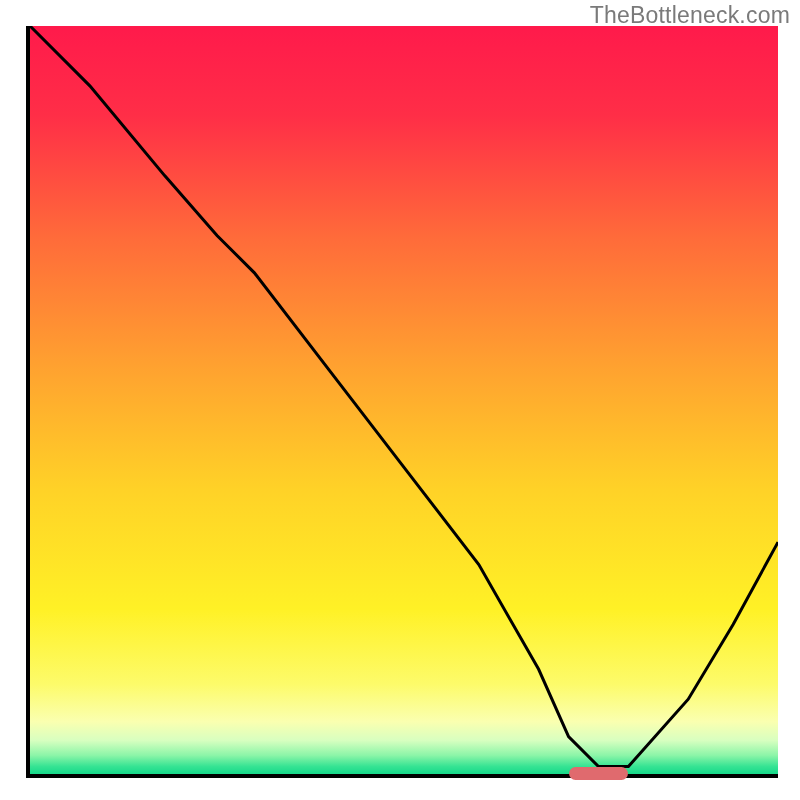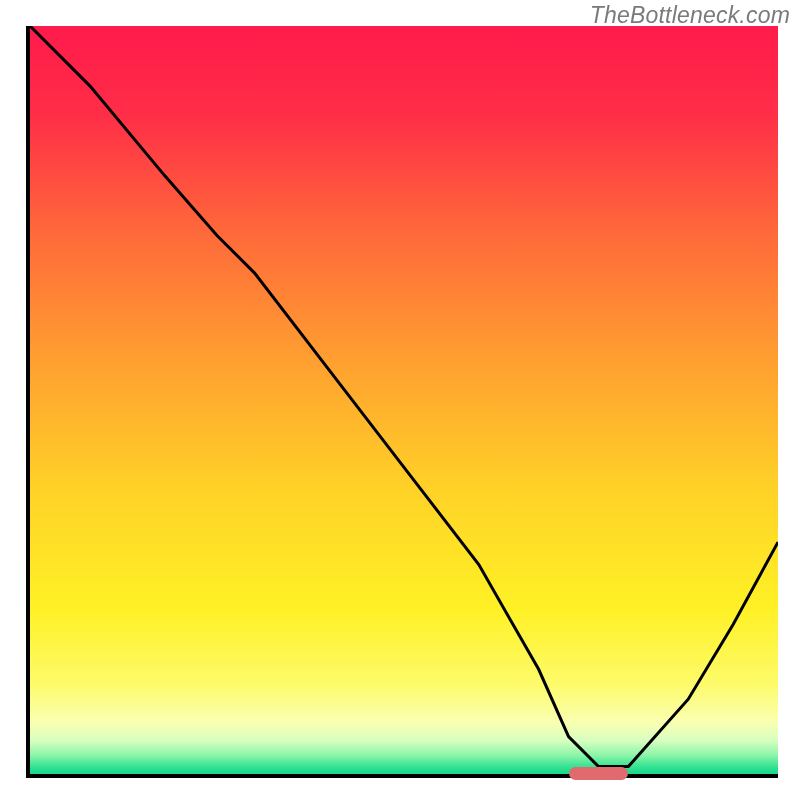--- a/index.html
+++ b/index.html
@@ -8,21 +8,20 @@
     width: 800px;
     height: 800px;
     background: #ffffff;
     font-family: Arial, Helvetica, sans-serif;
     overflow: hidden;
   }
   .wrap {
     position: relative;
     width: 800px;
     height: 627px;
-    font-style: italic;
   }
   .watermark {
     position: absolute;
     top: 2px;
     right: 10px;
     color: #7a7a7a;
     font-size: 23px;
     font-weight: 500;
     letter-spacing: 0.2px;
   }

